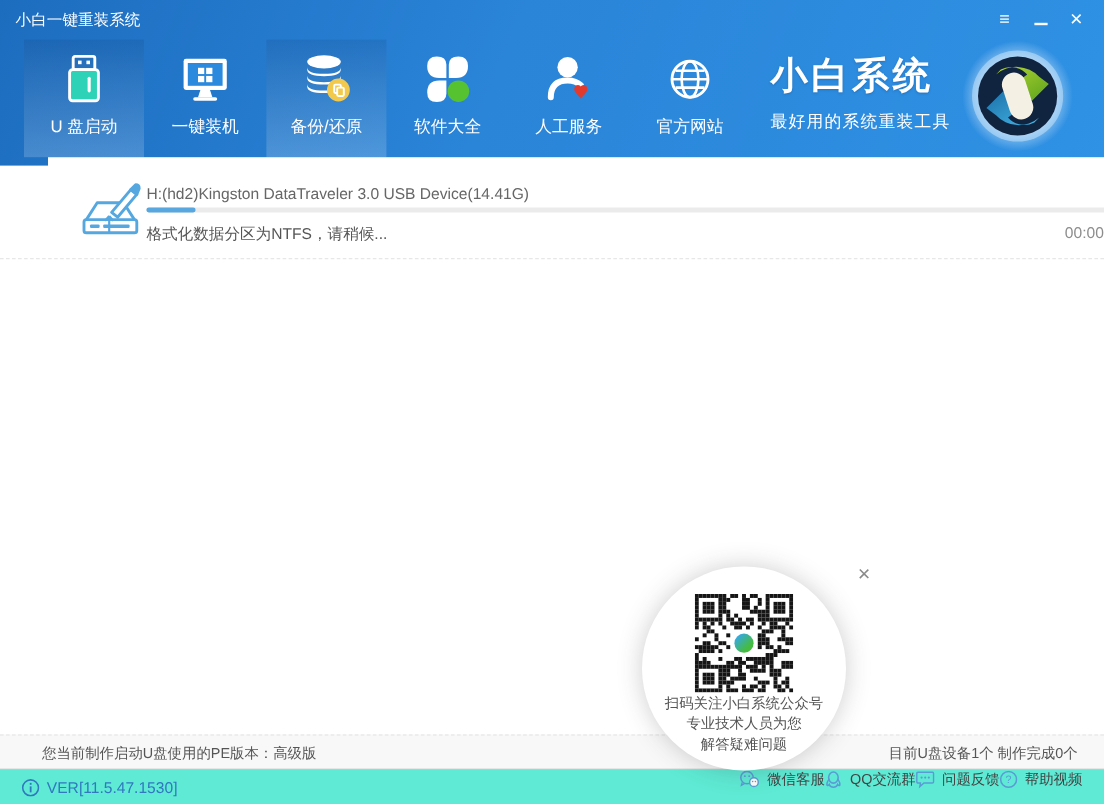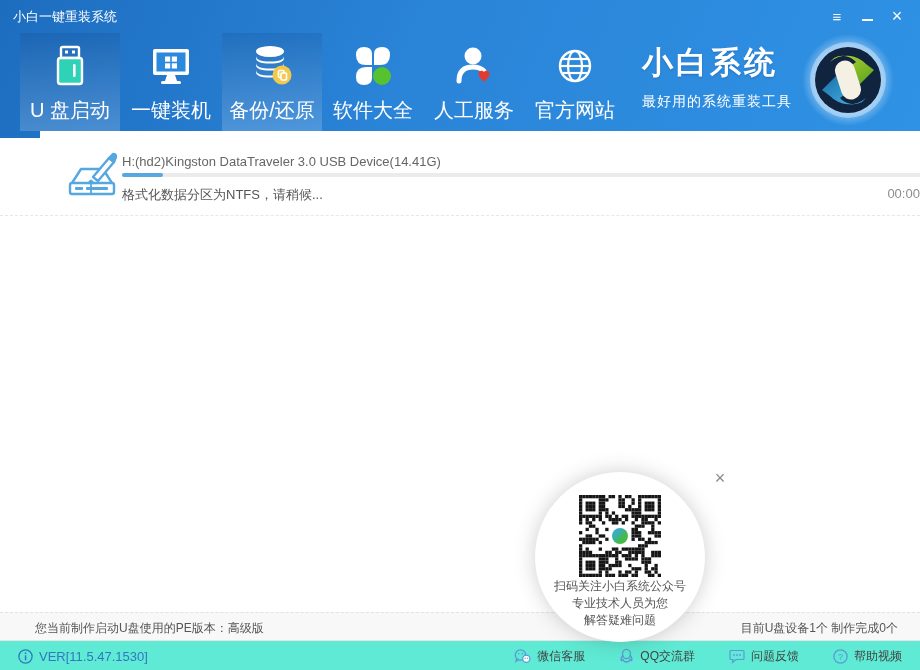--- a/index.html
+++ b/index.html
@@ -20,21 +20,21 @@
              color:#fff; font-size:15px; cursor:pointer; }
   .win-btn .minbar { display:block; width:11px; height:2px; background:#fff; margin-top:7px; }
   
   .nav { position:absolute; left:20px; top:33px; height:98px; display:flex; }
   .nav-tile {
     width:100px; height:98px; margin-right:1px; display:flex; flex-direction:column;
     align-items:center; justify-content:flex-start; cursor:pointer; padding-top:11px;
   }
   .nav-tile.active { background:linear-gradient(180deg,rgba(10,40,94,0.13) 0%,rgba(255,255,255,0.18) 100%); }
   .nav-tile .nicon { width:44px; height:44px; display:flex; align-items:center; justify-content:center; }
-  .nav-tile .nlabel { margin-top:9px; font-size:20px; color:#fff; white-space:nowrap; }
+  .nav-tile .nlabel { margin-top:9px; font-size:14px; color:#fff; white-space:nowrap; }
   
   .brand { position:absolute; right:128px; top:42px; text-align:left; color:#fff; }
   .brand-name { font-size:31px; font-weight:bold; letter-spacing:3px; text-shadow:0 1px 2px rgba(0,40,90,.25); }
   .brand-tagline { font-size:14px; margin-top:9px; letter-spacing:1px; }
   .logo { position:absolute; right:24px; top:32px; width:96px; height:96px; }
   
   .task { position:absolute; left:0; top:131px; width:920px; height:85px; background:#fff;margin-left:40px; }
   .task-icon { position:absolute; left:24px; top:16px; }
   .task-device { position:absolute; left:82px; top:23px; font-size:13px; color:#666; }
   .task-bar { position:absolute; left:82px; top:42px; width:816px; height:4px; background:#ebebeb; border-radius:2px; }
@@ -57,21 +57,21 @@
   
   .statusbar { position:absolute; left:0; top:612px; width:920px; height:28px; background:#f8f8f8;
                border-top:1px dashed #e2e2e2; }
   .statusbar .sleft { position:absolute; left:20px; top:7px; font-size:12px; color:#555;margin-left:15px; }
   .statusbar .sright { position:absolute; right:22px; top:7px; font-size:12px; color:#555; }
   
   .footer { position:absolute; left:0; top:640px; width:920px; height:30px; background:#5eead4;
             border-top:1px solid #e6e6e6; }
   .version { position:absolute; left:18px; top:0; height:30px; display:flex; align-items:center;
              gap:6px; color:#3178c0; font-size:13px; cursor:pointer; }
-  .flinks { position:absolute; right:18px; top:0; height:30px; display:flex; align-items:center; gap:34px; }
+  .flinks { position:absolute; right:18px; top:0; height:30px; display:flex; align-items:flex-start; }
   .flink { display:flex; align-items:center; gap:6px; font-size:12px; color:#444; cursor:pointer; }
   .flink svg, .version svg { display:block; }
 </style>
 </head>
 <body>
 
 <div class="header">
   <div class="titlebar">
     <span class="title">小白一键重装系统</span>
     <div class="win-btns">

